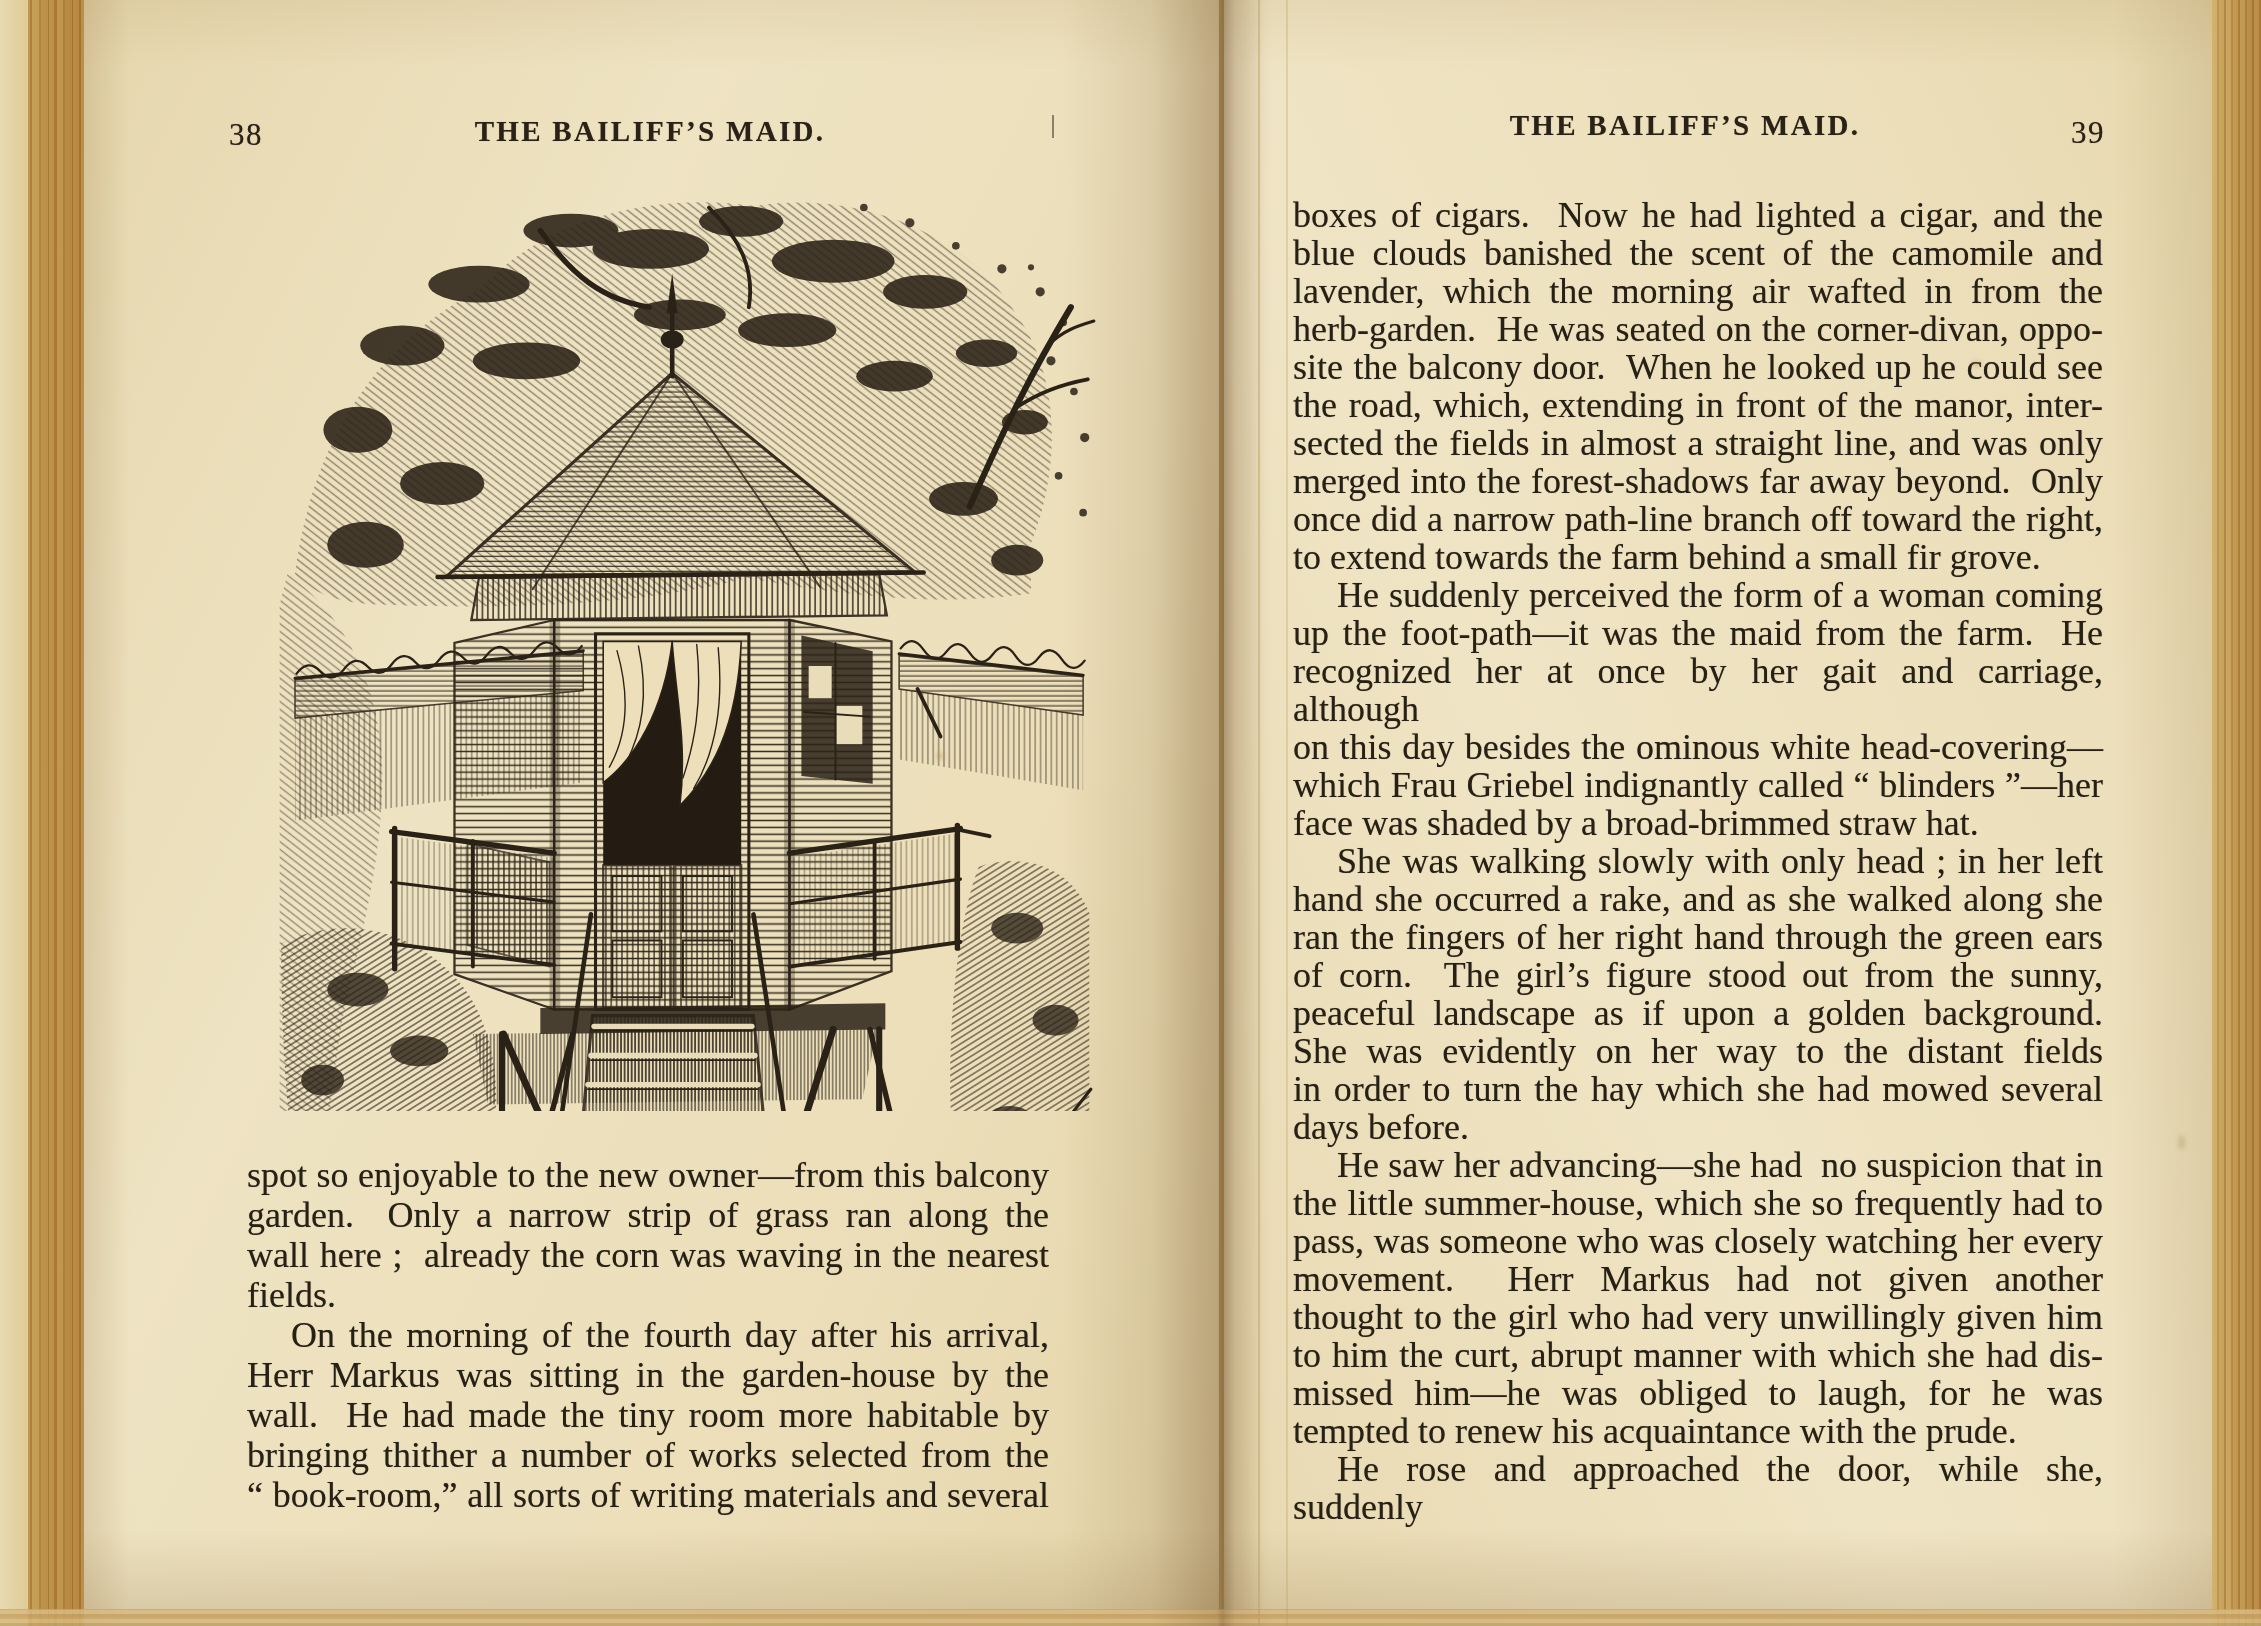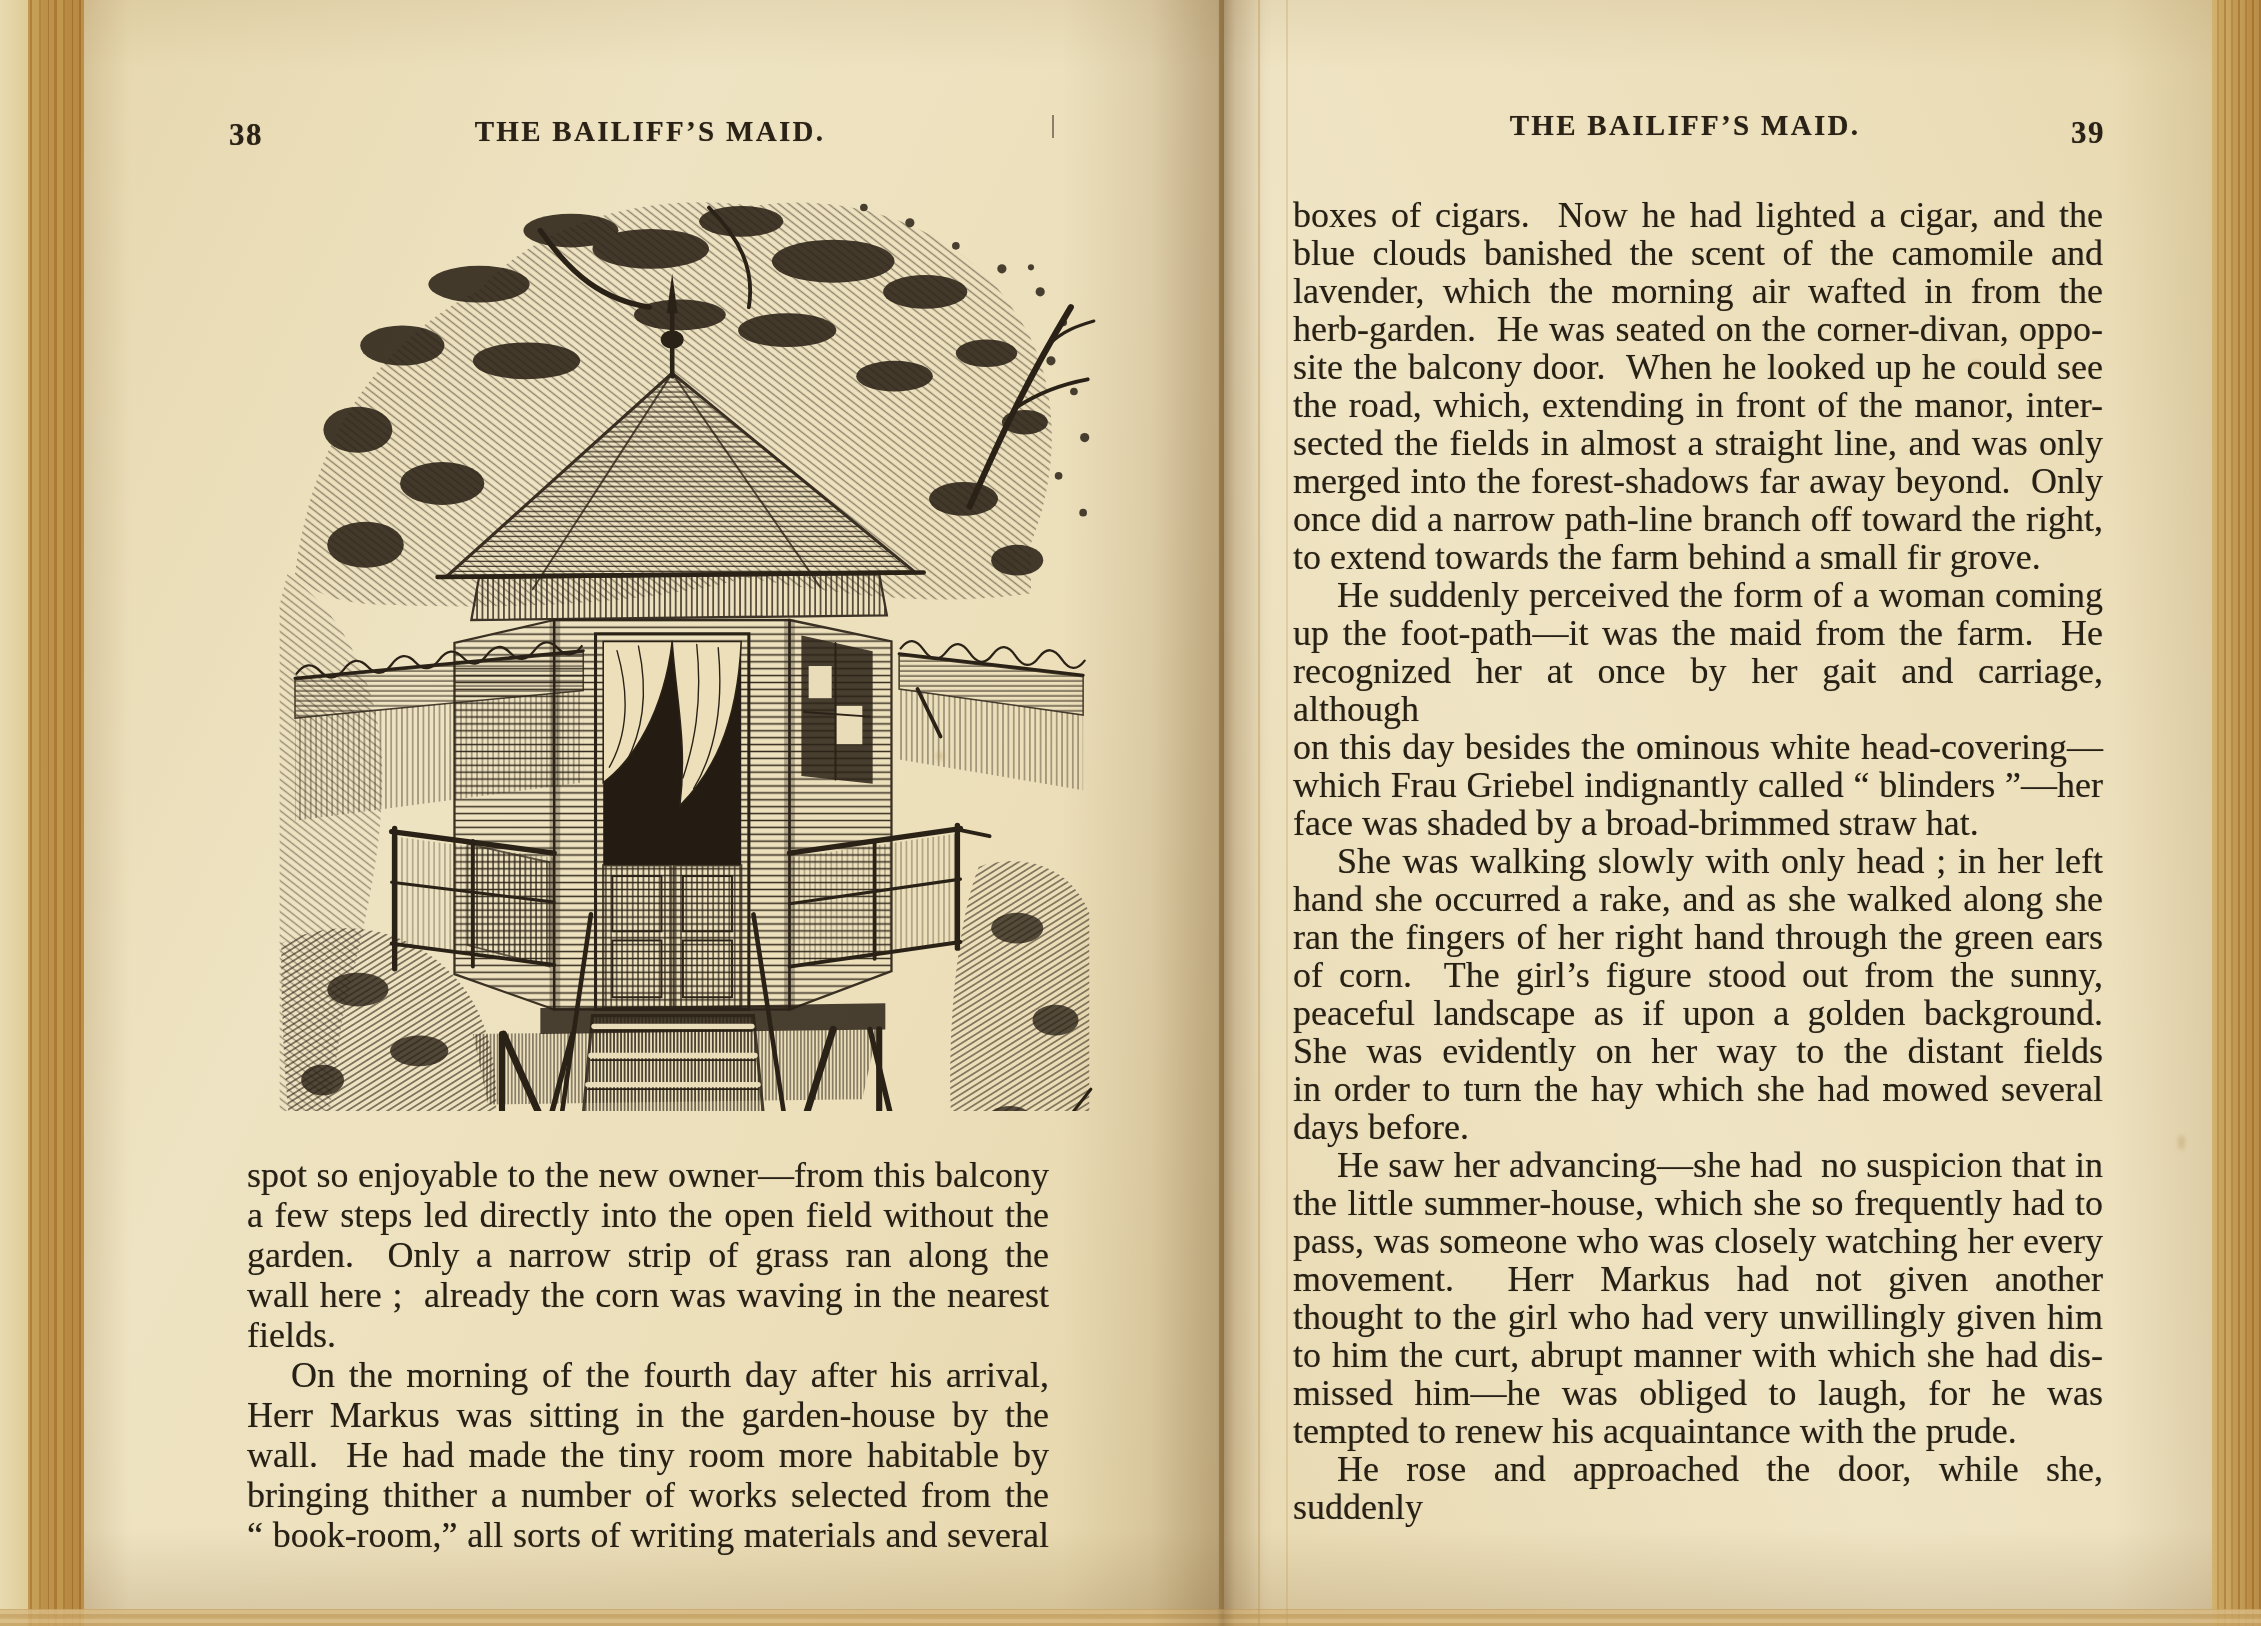--- a/index.html
+++ b/index.html
@@ -56,21 +56,21 @@
   .gutter{
     position:absolute;left:1151px;top:0;width:153px;height:1626px;pointer-events:none;
     background:linear-gradient(to right,
       rgba(115,80,35,0) 0%, rgba(115,80,35,.20) 43%, rgba(90,60,25,.30) 47%,
       rgba(115,80,35,.10) 55%, rgba(115,80,35,0) 80%);
   }
   .crease{position:absolute;top:0;height:1626px;width:2.3px;background:#bd9a5f;opacity:.45;}
   .crease.c1{left:1258px;}
   .crease.c2{left:1286px;opacity:.3;}
   
-  .pagenum{position:absolute;font-size:31px;font-weight:700;color:#2a2216;letter-spacing:1.5px;
+  .pagenum{position:absolute;font-size:31px;font-weight:400;color:#2a2216;letter-spacing:1.5px;
     text-shadow:0 0 0.8px rgba(40,30,15,.5);}
   .running{position:absolute;transform:translateX(-50%);font-weight:600;
     font-size:29px;letter-spacing:2.3px;color:#2a2216;white-space:nowrap;
     text-shadow:0 0 0.8px rgba(40,30,15,.45);}
   .pressmark{position:absolute;left:1052px;top:115px;width:2.3px;height:23px;background:#3a3022;opacity:.55;}
   .text-col{position:absolute;color:#272015;font-size:36px;
     text-shadow:0 0 0.8px rgba(39,32,21,.42);}
   .left-col{left:247px;top:1155px;width:802px;line-height:40px;}
   .right-col{left:1293px;top:196px;width:810px;line-height:38px;}
   .tline{white-space:pre-wrap;height:inherit;}
@@ -311,21 +311,20 @@
         <path d="M722,1442 q70,-10 150,-2"></path>
         <path d="M262,1462 q300,16 500,6"></path>
         <path d="M180,1400 q30,-8 60,-4"></path>
         <path d="M760,1408 q40,-10 90,-4"></path>
       </g>
     </g>
   </svg>
 
   <div class="text-col left-col" id="left-lines">
       <div class="tline just">spot so enjoyable to the new owner—from this balcony</div>
-      <div class="tline just">a few steps led directly into the open field without the</div>
       <div class="tline just">garden.  Only a narrow strip of grass ran along the</div>
       <div class="tline just">wall here ;  already the corn was waving in the nearest</div>
       <div class="tline">fields.</div>
       <div class="tline just ind">On the morning of the fourth day after his arrival,</div>
       <div class="tline just">Herr Markus was sitting in the garden-house by the</div>
       <div class="tline just">wall.  He had made the tiny room more habitable by</div>
       <div class="tline just">bringing thither a number of works selected from the</div>
       <div class="tline just">“ book-room,” all sorts of writing materials and several</div>
     </div>
   <div class="text-col right-col" id="right-lines">

